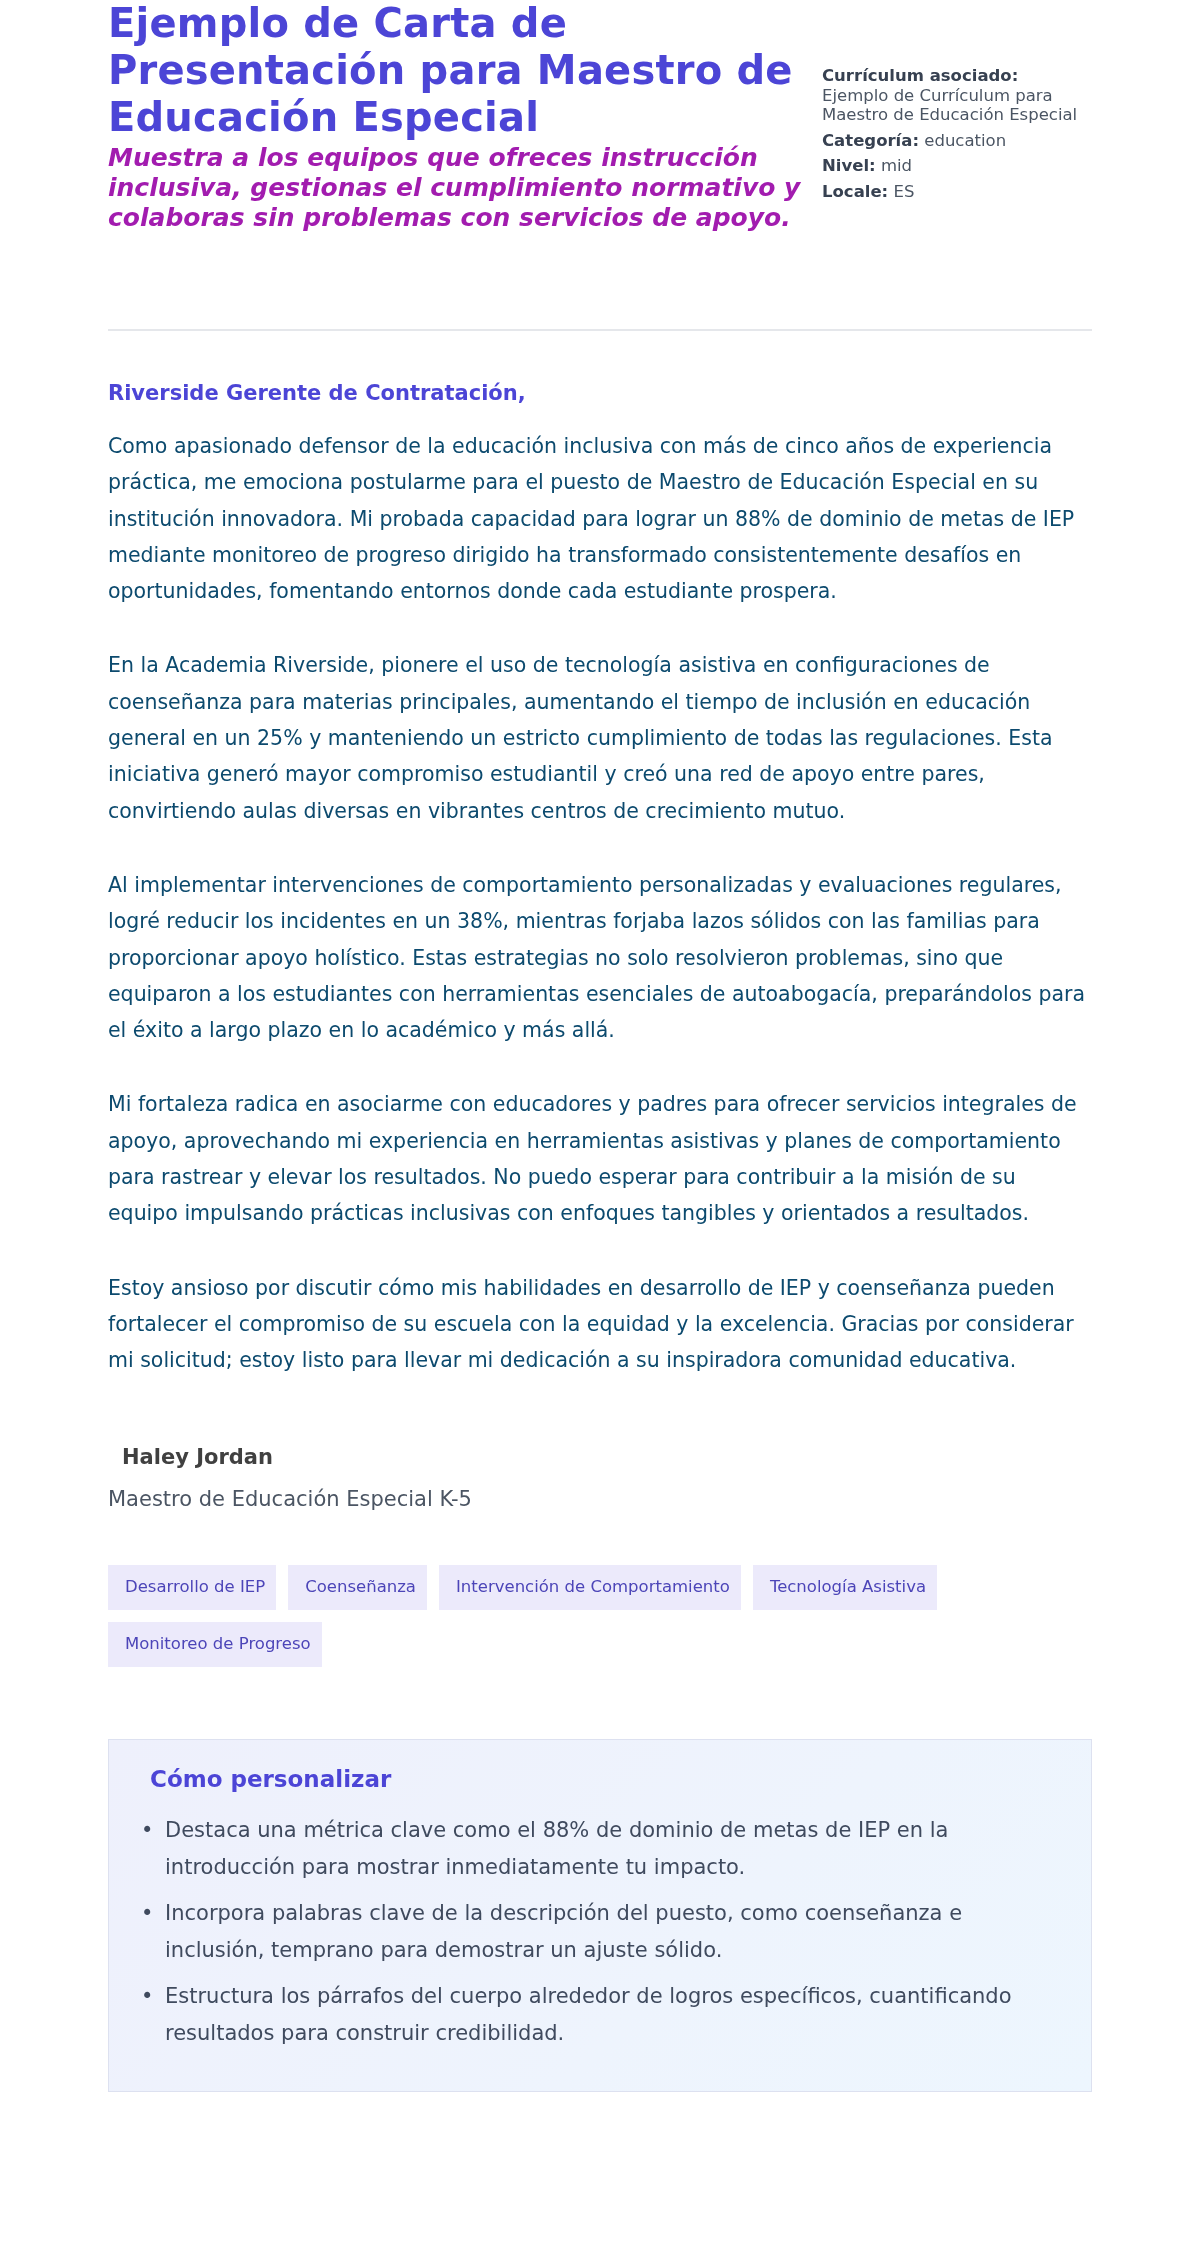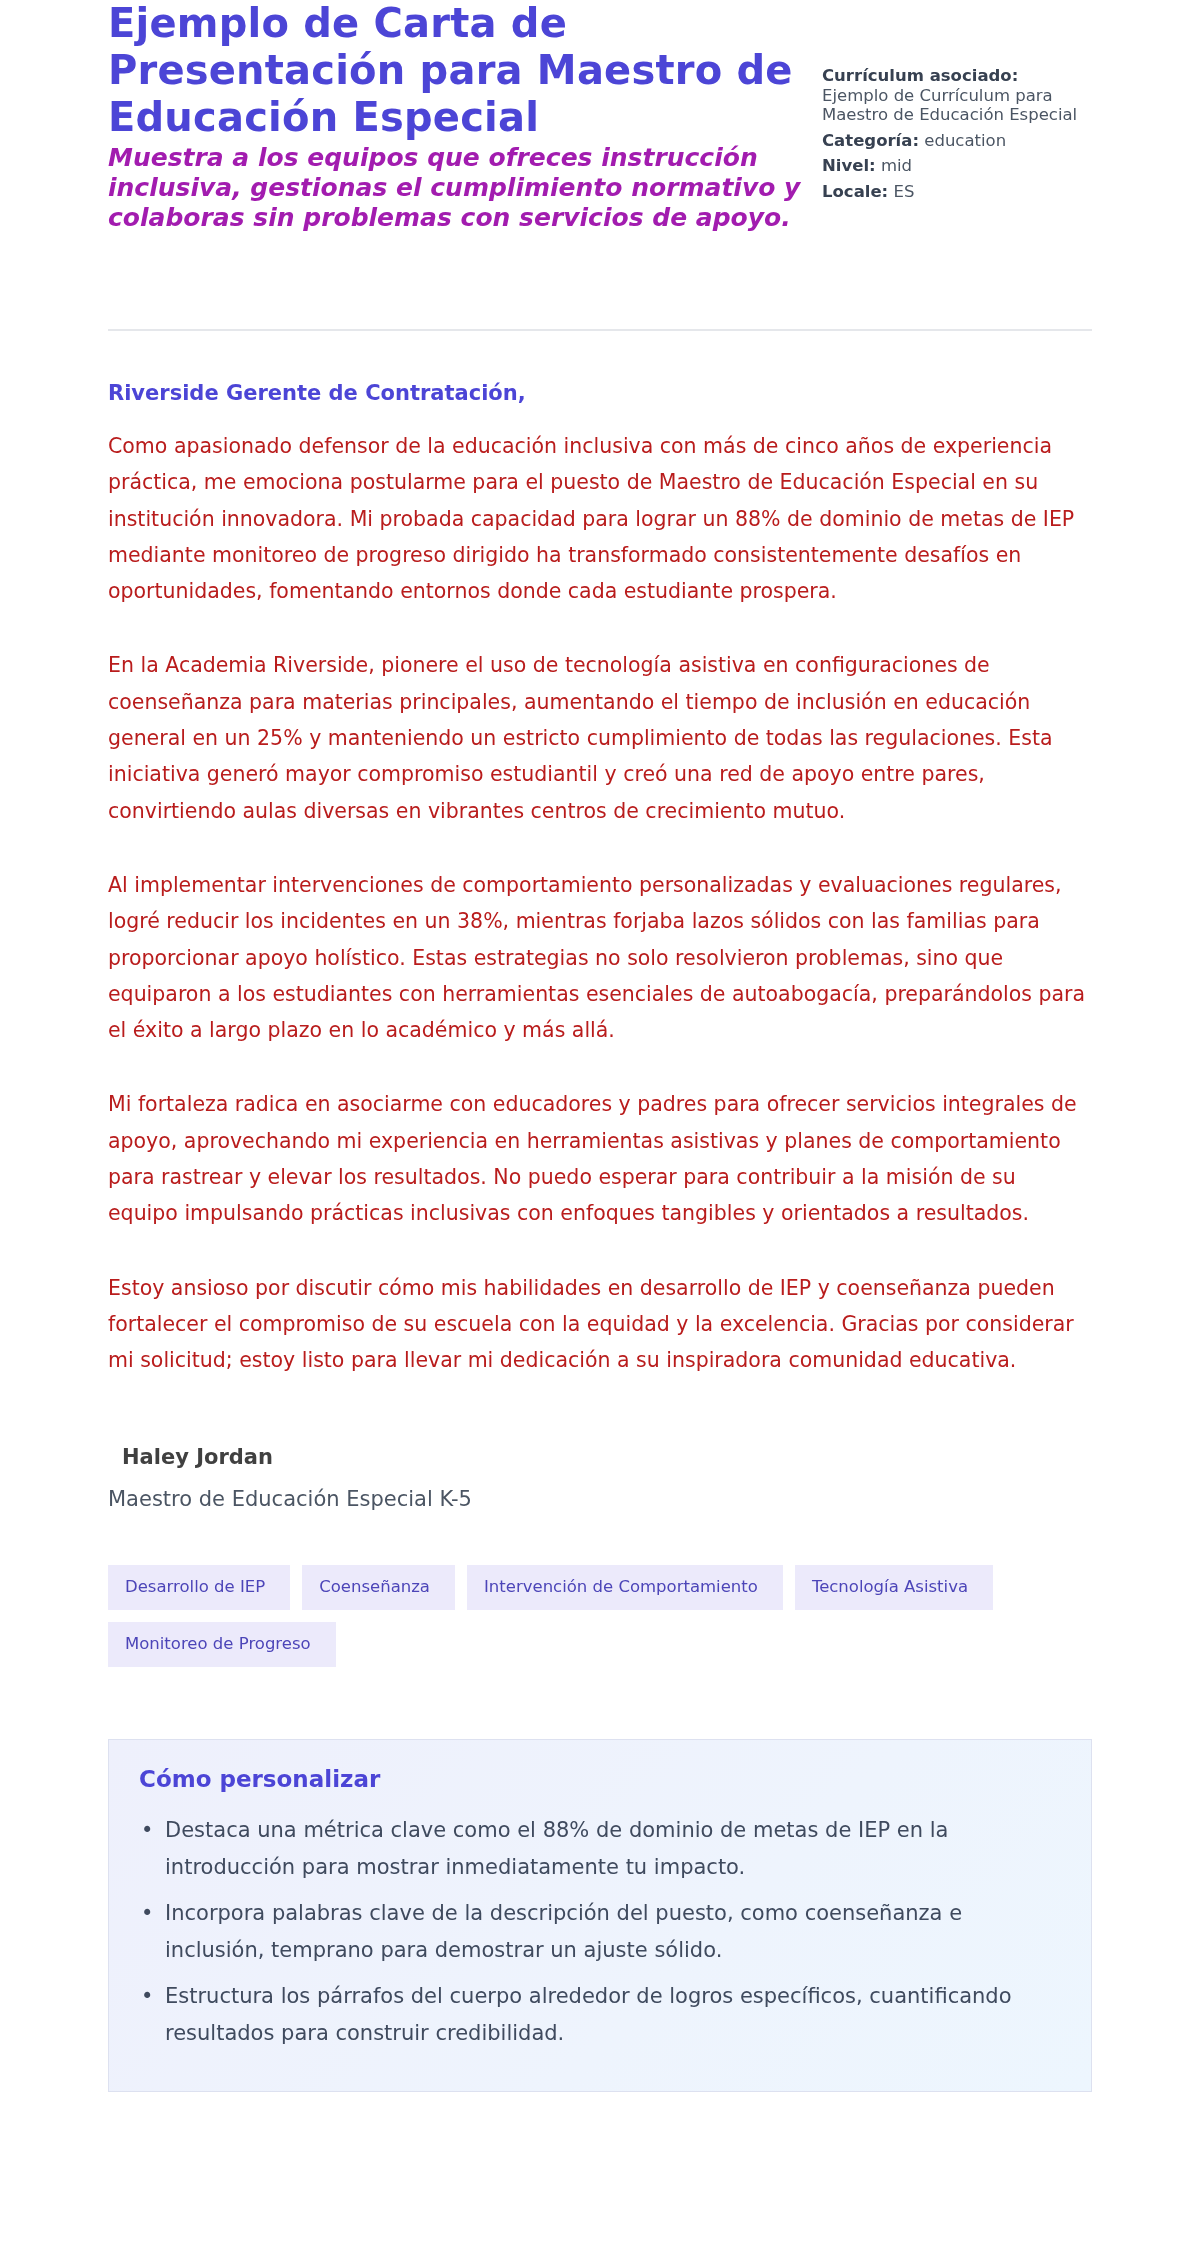--- a/index.html
+++ b/index.html
@@ -53,21 +53,21 @@
       margin-top: 48px;
       font-size: 21px;
       line-height: 28px;
       font-weight: bold;
       color: #4c45d6;
     }
     .body-paras { margin-top: 21px; }
     .body-paras p {
       font-size: 20.5px;
       line-height: 36.3px;
-      color: #b91c1c;
+      color: #0c4a6e;
       margin-bottom: 38px;
     }
     .signature { margin-top: 64px; }
     .sig-name {
       font-size: 21px;
       line-height: 28px;
       font-weight: bold;
       color: #404040;
       margin-left: 14px;
     }
@@ -82,35 +82,36 @@
       display: flex;
       flex-wrap: wrap;
       gap: 12px 12px;
       width: 900px;
     }
     .tag {
       background: #eceafb;
       color: #4c45b8;
       font-size: 16.5px;
       line-height: 20px;
-      padding: 12px 25px 13px 17px;
+      padding: 12px 11px 13px 17px;
       cursor: pointer;
     }
     .tips {
       margin-top: 72px;
       border: 1.5px solid #dde1f0;
       background: linear-gradient(135deg, #eef0fc 0%, #eef4fd 60%, #edf6fe 100%);
       padding: 24px 30px 30px 30px;
       height: 353px;
     }
     .tips-title {
       font-size: 23px;
       line-height: 30px;
       font-weight: bold;
       color: #4c45d6;
+      margin-left: 11px;
     }
     .tips ul {
       margin-top: 18px;
       padding-left: 26px;
       list-style: none;
     }
     .tips li {
       position: relative;
       font-size: 21px;
       line-height: 37.5px;

